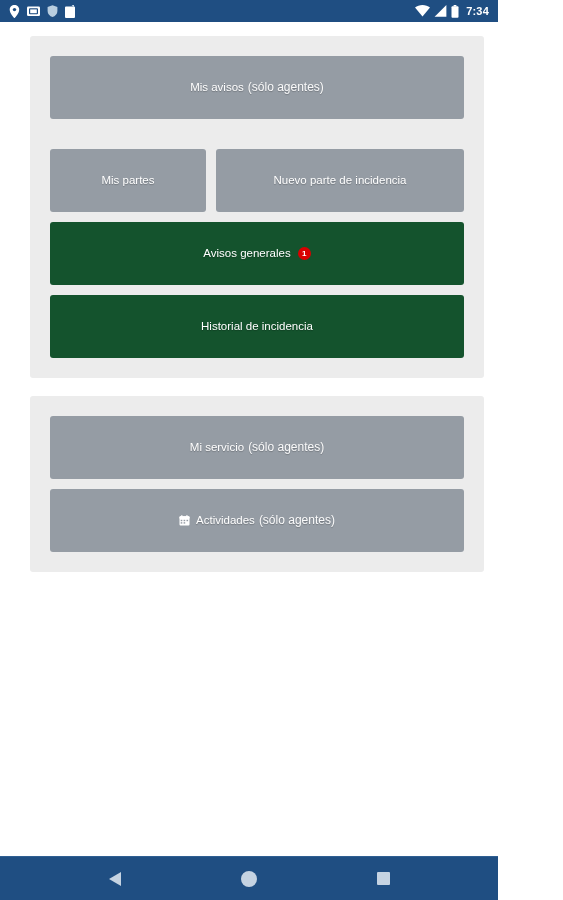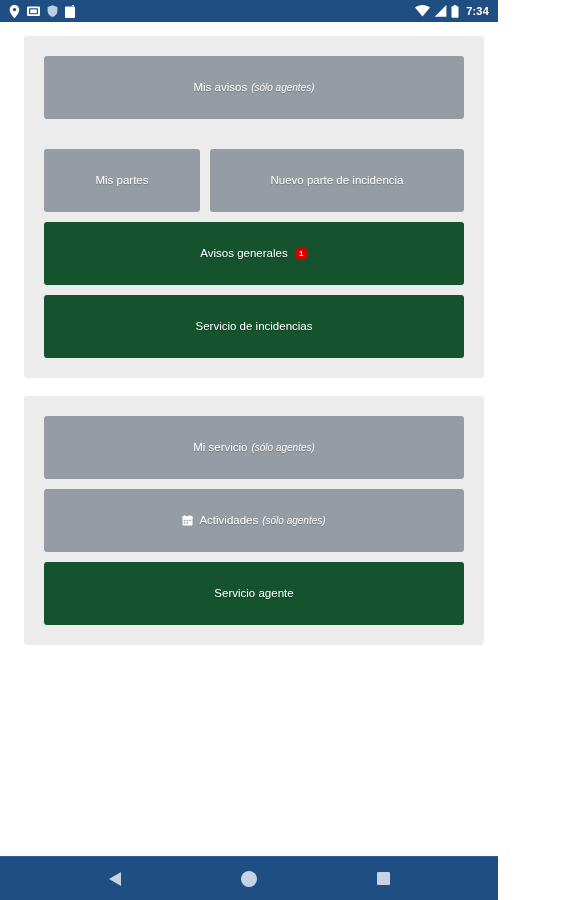--- a/index.html
+++ b/index.html
@@ -78,21 +78,21 @@
     color: #ffffff;
     letter-spacing: .3px;
     pointer-events: none;
   }
   .apptitle .accent { color: #e3ae28; }
 
   
   .content {
     flex: 1 1 auto;
     background: #ffffff;
-    padding: 14px 14px 0 24px;
+    padding: 14px 14px 0 30px;
     overflow: hidden;
   }
 
   .card {
     background: #ececec;
     border-radius: 3px;
     padding: 20px;
     margin-bottom: 18px;
   }
 
@@ -112,23 +112,22 @@
     line-height: 1.2;
     margin-bottom: 10px;
     text-shadow: 0 1px 1px rgba(0,0,0,.25);
   }
   .btn:last-child { margin-bottom: 0; }
 
   .btn.light { background: #959ca4; height: 63px; }
   .btn.dark  { background: #14532d; height: 63px; }
 
   .sub {
-    font-size: 10px;
+    font-size: 12px;
     opacity: .95;
-    font-style: italic;
   }
 
   .row {
     display: flex;
     gap: 10px;
     margin-bottom: 10px;
     margin-top: 30px;
   }
   .row .btn { margin-bottom: 0; }
   .row .col-sm { flex: 0 0 156px; }
@@ -233,21 +232,21 @@
         </button>
       </div>
 
       <button class="btn dark">
         <span>Avisos generales</span>
         <span class="badge">1</span>
       </button>
 
 
       <button class="btn dark">
-        <span>Servicio de incidencias</span>
+        <span>Historial de incidencia</span>
       </button>
     </div>
 
     <div class="card">
 
       <button class="btn light">
         <span>Mi servicio</span>
         <span class="sub">(sólo agentes)</span>
       </button>
 
@@ -260,23 +259,20 @@
           <rect x="7.5" y="4.8" width="1.6" height="1.4" fill="#959ca4"></rect>
           <rect x="1.7" y="7.2" width="1.6" height="1.4" fill="#959ca4"></rect>
           <rect x="4.6" y="7.2" width="1.6" height="1.4" fill="#959ca4"></rect>
           <rect x="2.3" y="0" width="1.1" height="2.2" rx="0.5" fill="#fff"></rect>
           <rect x="7.4" y="0" width="1.1" height="2.2" rx="0.5" fill="#fff"></rect>
         </svg>
         <span>Actividades</span>
         <span class="sub">(sólo agentes)</span>
       </button>
 
-      <button class="btn dark">
-        <span>Servicio agente</span>
-      </button>
 
 
     </div>
 
   </div>
 
   <div class="navspacer"></div>
 
   <div class="navbar">
     <div class="navbtn">

